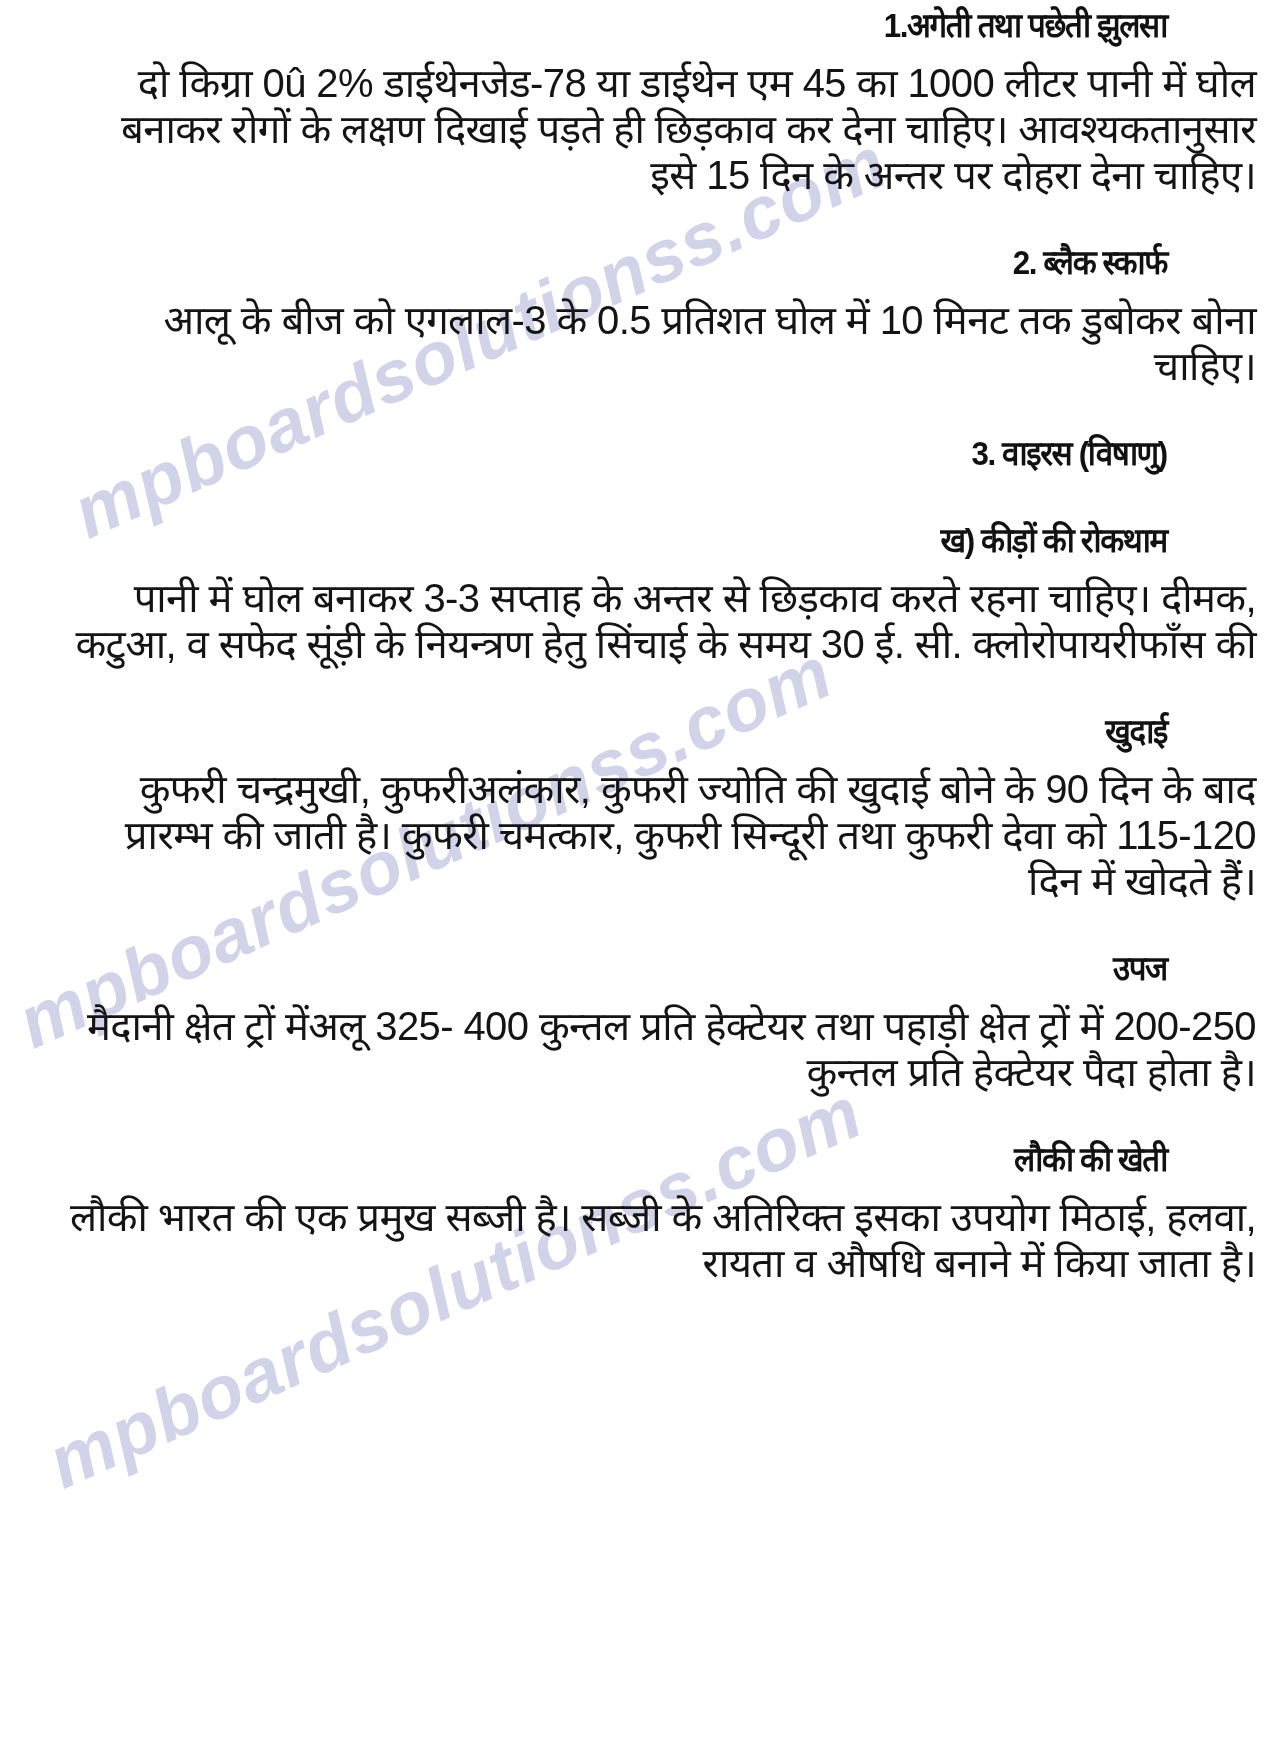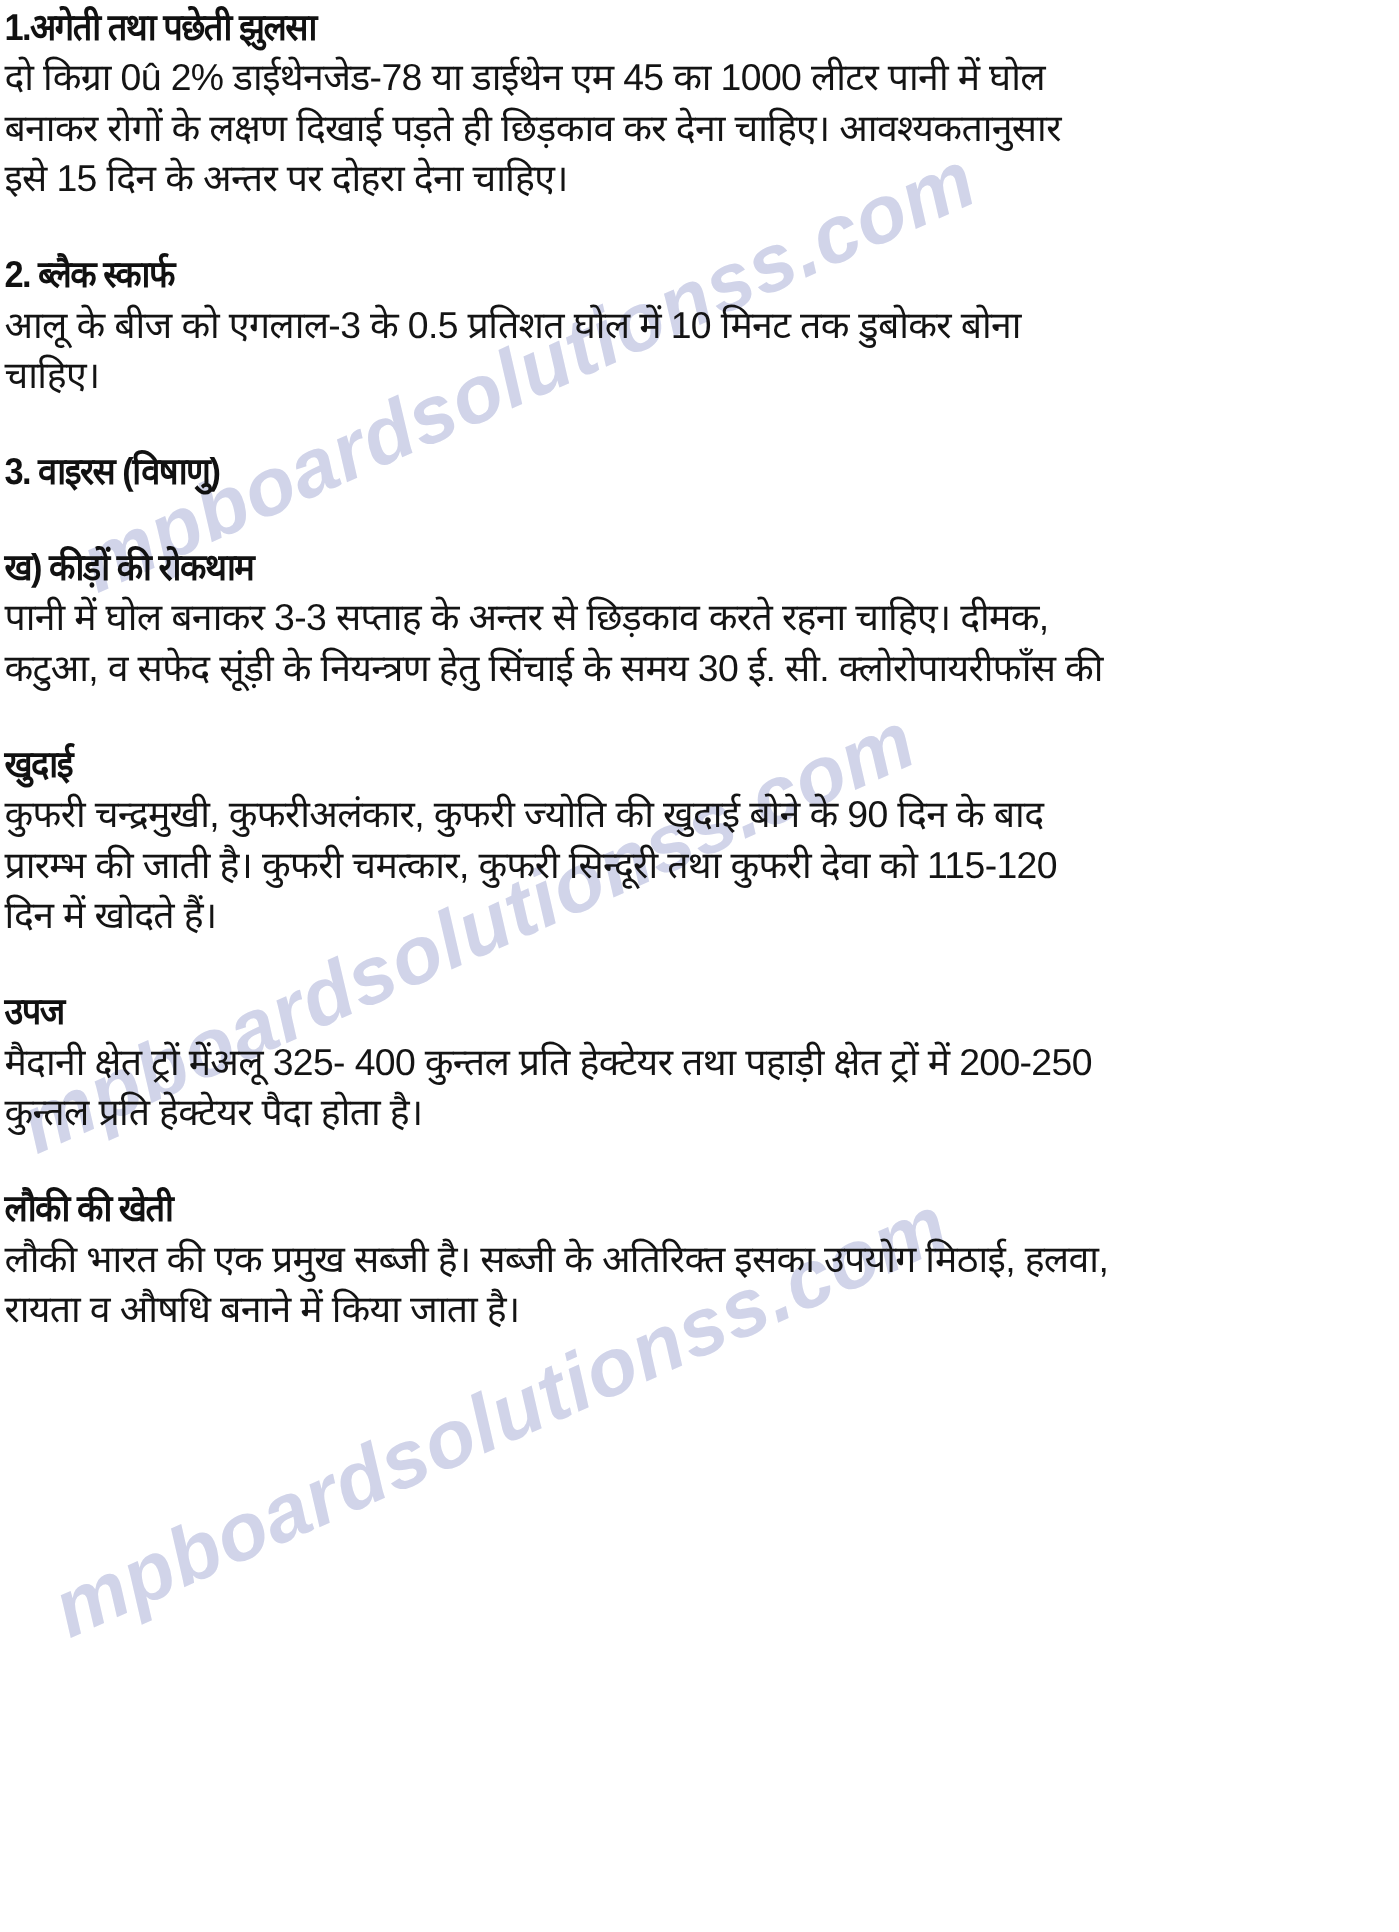--- a/index.html
+++ b/index.html
@@ -12,40 +12,41 @@
       height: 1756px;
       position: relative;
       overflow: hidden;
       font-family: "Liberation Sans", "DejaVu Sans", sans-serif;
       color: #111111;
     }
     .page {
       position: relative;
       z-index: 2;
       padding: 2px 4px 0 4px;
+      text-align: right;
     }
     .section {
       margin-bottom: 41px;
     }
     .heading {
       font-family: "Liberation Sans", "DejaVu Sans", sans-serif;
       font-weight: bold;
       font-size: 34px;
       line-height: 46px;
       letter-spacing: -1.5px;
       color: #111111;
       margin: 0;
       transform: scaleX(0.92);
       transform-origin: left center;
       white-space: nowrap;
     }
     .body-text {
-      font-size: 34px;
+      font-size: 40px;
       line-height: 46px;
-      margin: 0;
+      margin: 12px;
       color: #141414;
       letter-spacing: -0.6px;
     }
     .body-line {
       display: block;
       white-space: nowrap;
     }
     .watermark {
       position: absolute;
       z-index: 1;

